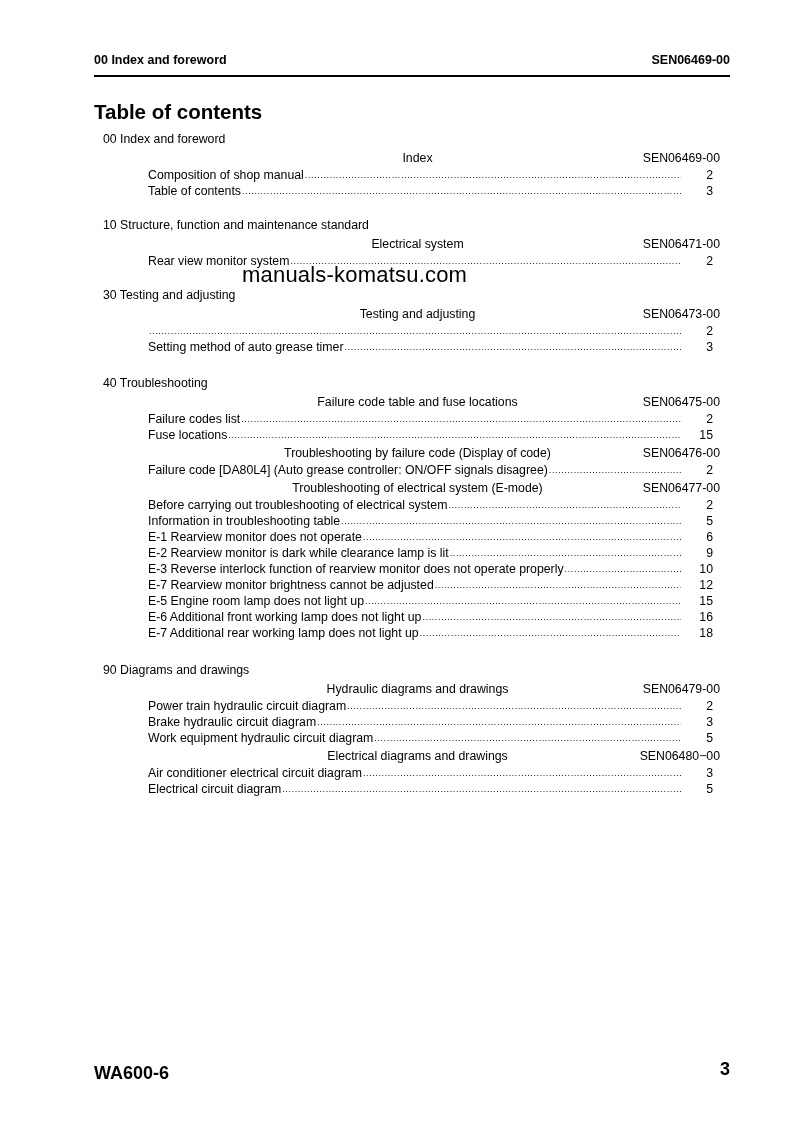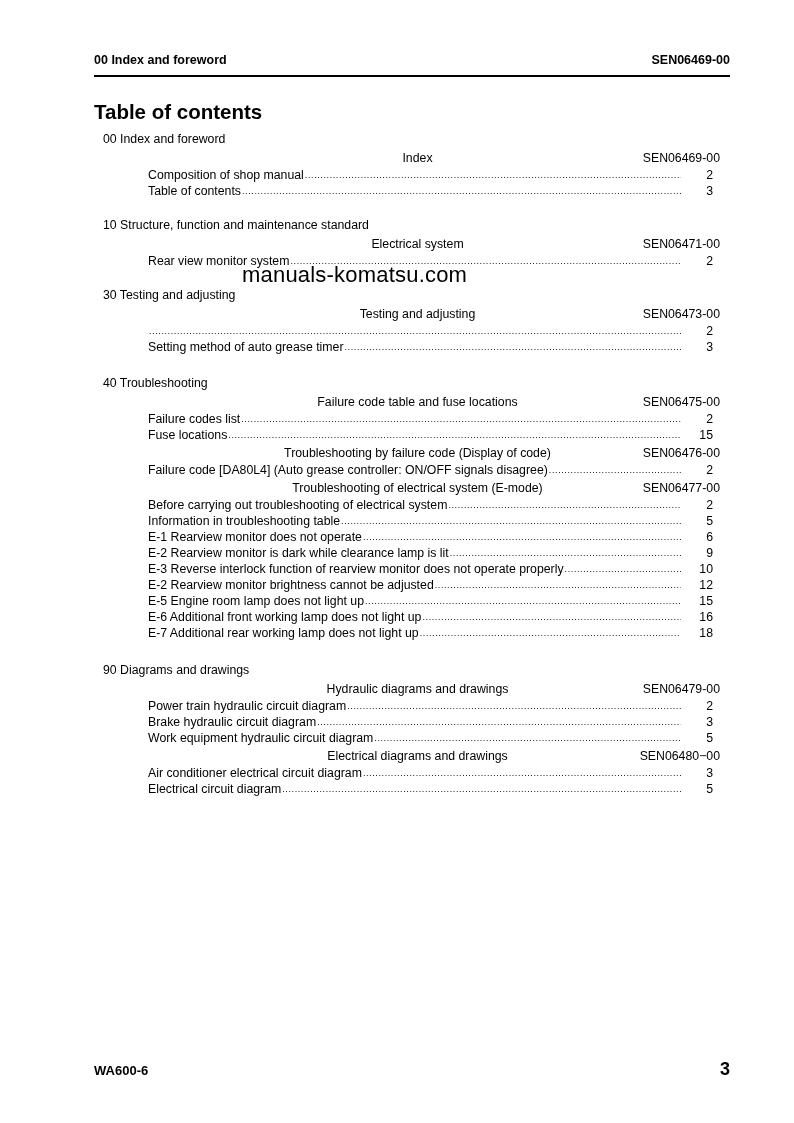--- a/index.html
+++ b/index.html
@@ -16,21 +16,21 @@
   .sec { position: relative; height: 17px; line-height: 17px; padding-left: 27px; margin-top: 2px; white-space: nowrap; text-align: center; }
   .sec .code { position: absolute; right: -6px; top: 0; }
   .entry { position: relative; height: 16px; line-height: 16px; padding-left: 54px; display: flex; white-space: nowrap; }
   .entry .t { flex: 0 0 auto; }
   .entry .dots { flex: 1 1 auto; overflow: hidden; margin: 0 2px 0 1px; position: relative; }
   .entry .dots::after { content: "................................................................................................................................................................................................................................................................"; position: absolute; left: 0; bottom: 0; font-size: 9px; letter-spacing: 0.6px; line-height: 16px; }
   .entry .pg { flex: 0 0 30px; text-align: right; padding-right: 1px; }
   .gap-l { height: 18px; }
   .watermark { position: absolute; left: 242px; top: 262px; font-size: 22px; letter-spacing: 0.2px; }
   .ftr { position: absolute; left: 94px; right: 64px; top: 1059px; }
-  .ftr .l { position: absolute; left: 0; top: 4px; font-size: 13px; font-weight: bold; }
+  .ftr .l { position: absolute; left: 0; top: 4px; font-size: 18px; font-weight: bold; }
   .ftr .r { position: absolute; right: 0; top: 0; font-size: 18px; font-weight: bold; }
 </style>
 </head>
 <body>
 
 <div class="hdr">
   <span class="l">00 Index and foreword</span>
   <span class="r">SEN06469-00</span>
 </div>
 <div class="hdr-rule"></div>
@@ -131,21 +131,21 @@
       <span class="t">E-2 Rearview monitor is dark while clearance lamp is lit</span>
       <span class="dots"></span>
       <span class="pg">9</span>
     </div>
   <div class="entry">
       <span class="t">E-3 Reverse interlock function of rearview monitor does not operate properly</span>
       <span class="dots"></span>
       <span class="pg">10</span>
     </div>
   <div class="entry">
-      <span class="t">E-2 Rearview monitor brightness cannot be adjusted</span>
+      <span class="t">E-7 Rearview monitor brightness cannot be adjusted</span>
       <span class="dots"></span>
       <span class="pg">12</span>
     </div>
   <div class="entry">
       <span class="t">E-5 Engine room lamp does not light up</span>
       <span class="dots"></span>
       <span class="pg">15</span>
     </div>
   <div class="entry">
       <span class="t">E-6 Additional front working lamp does not light up</span>

